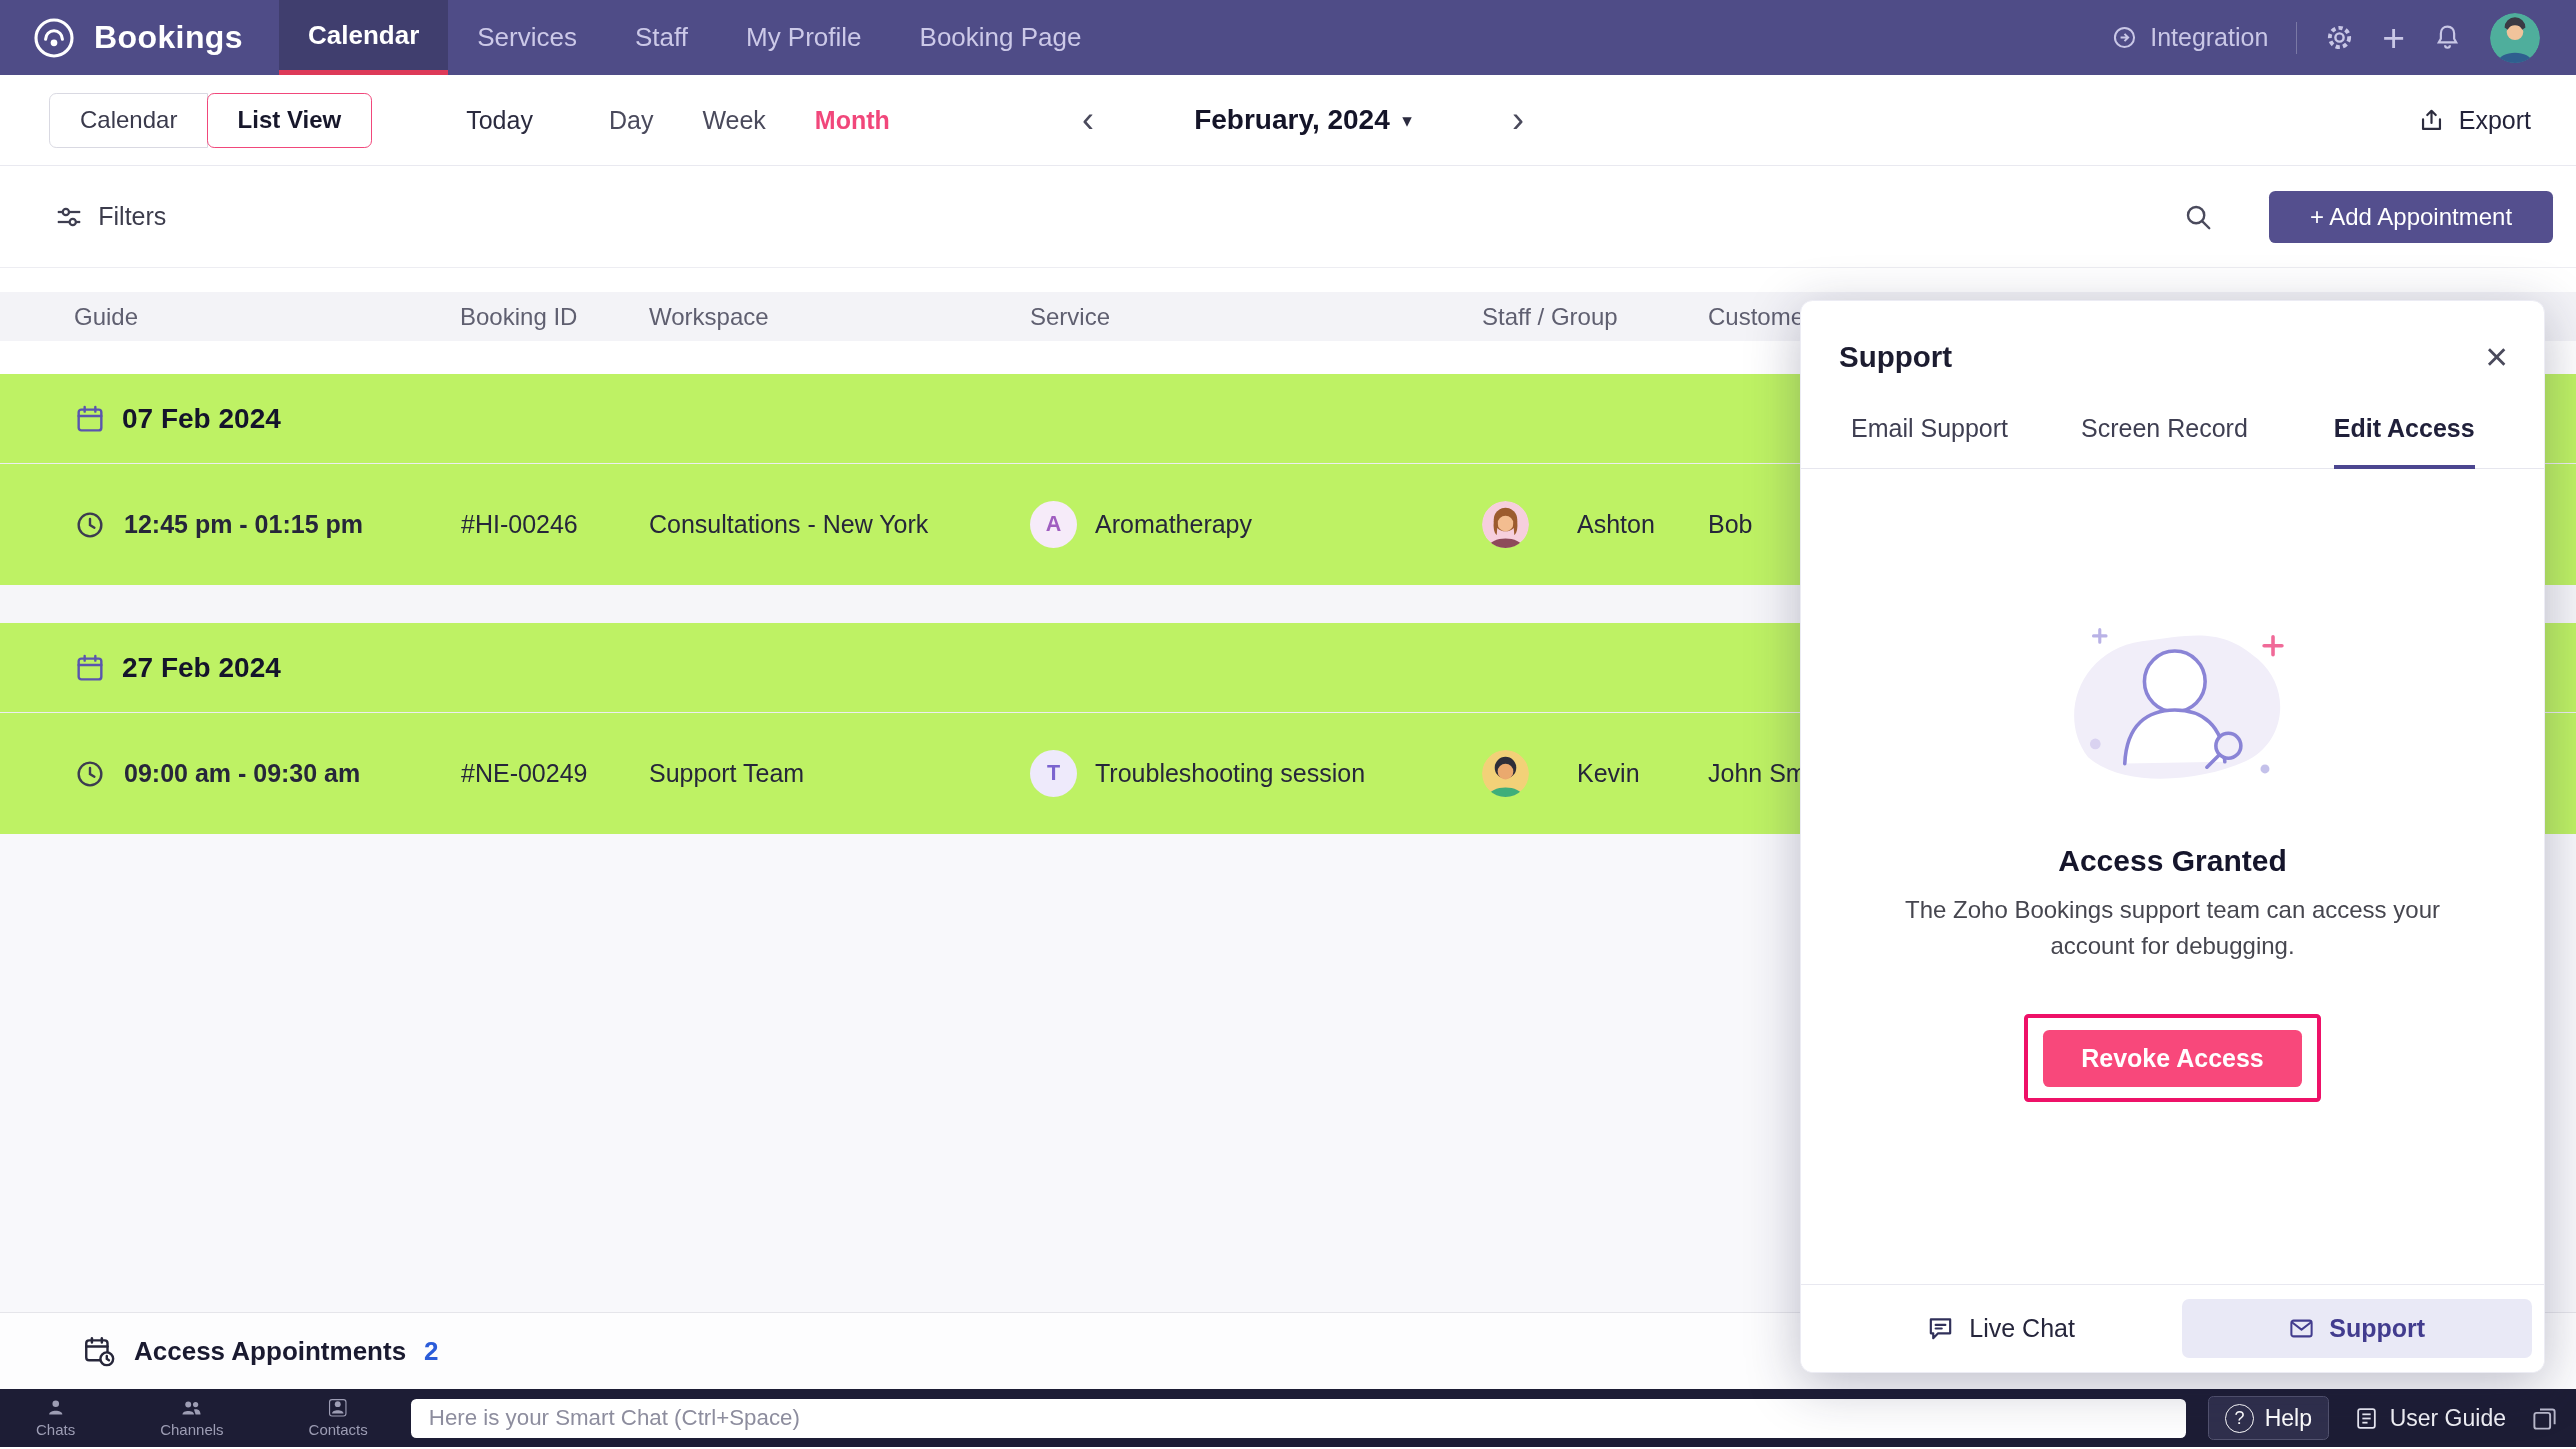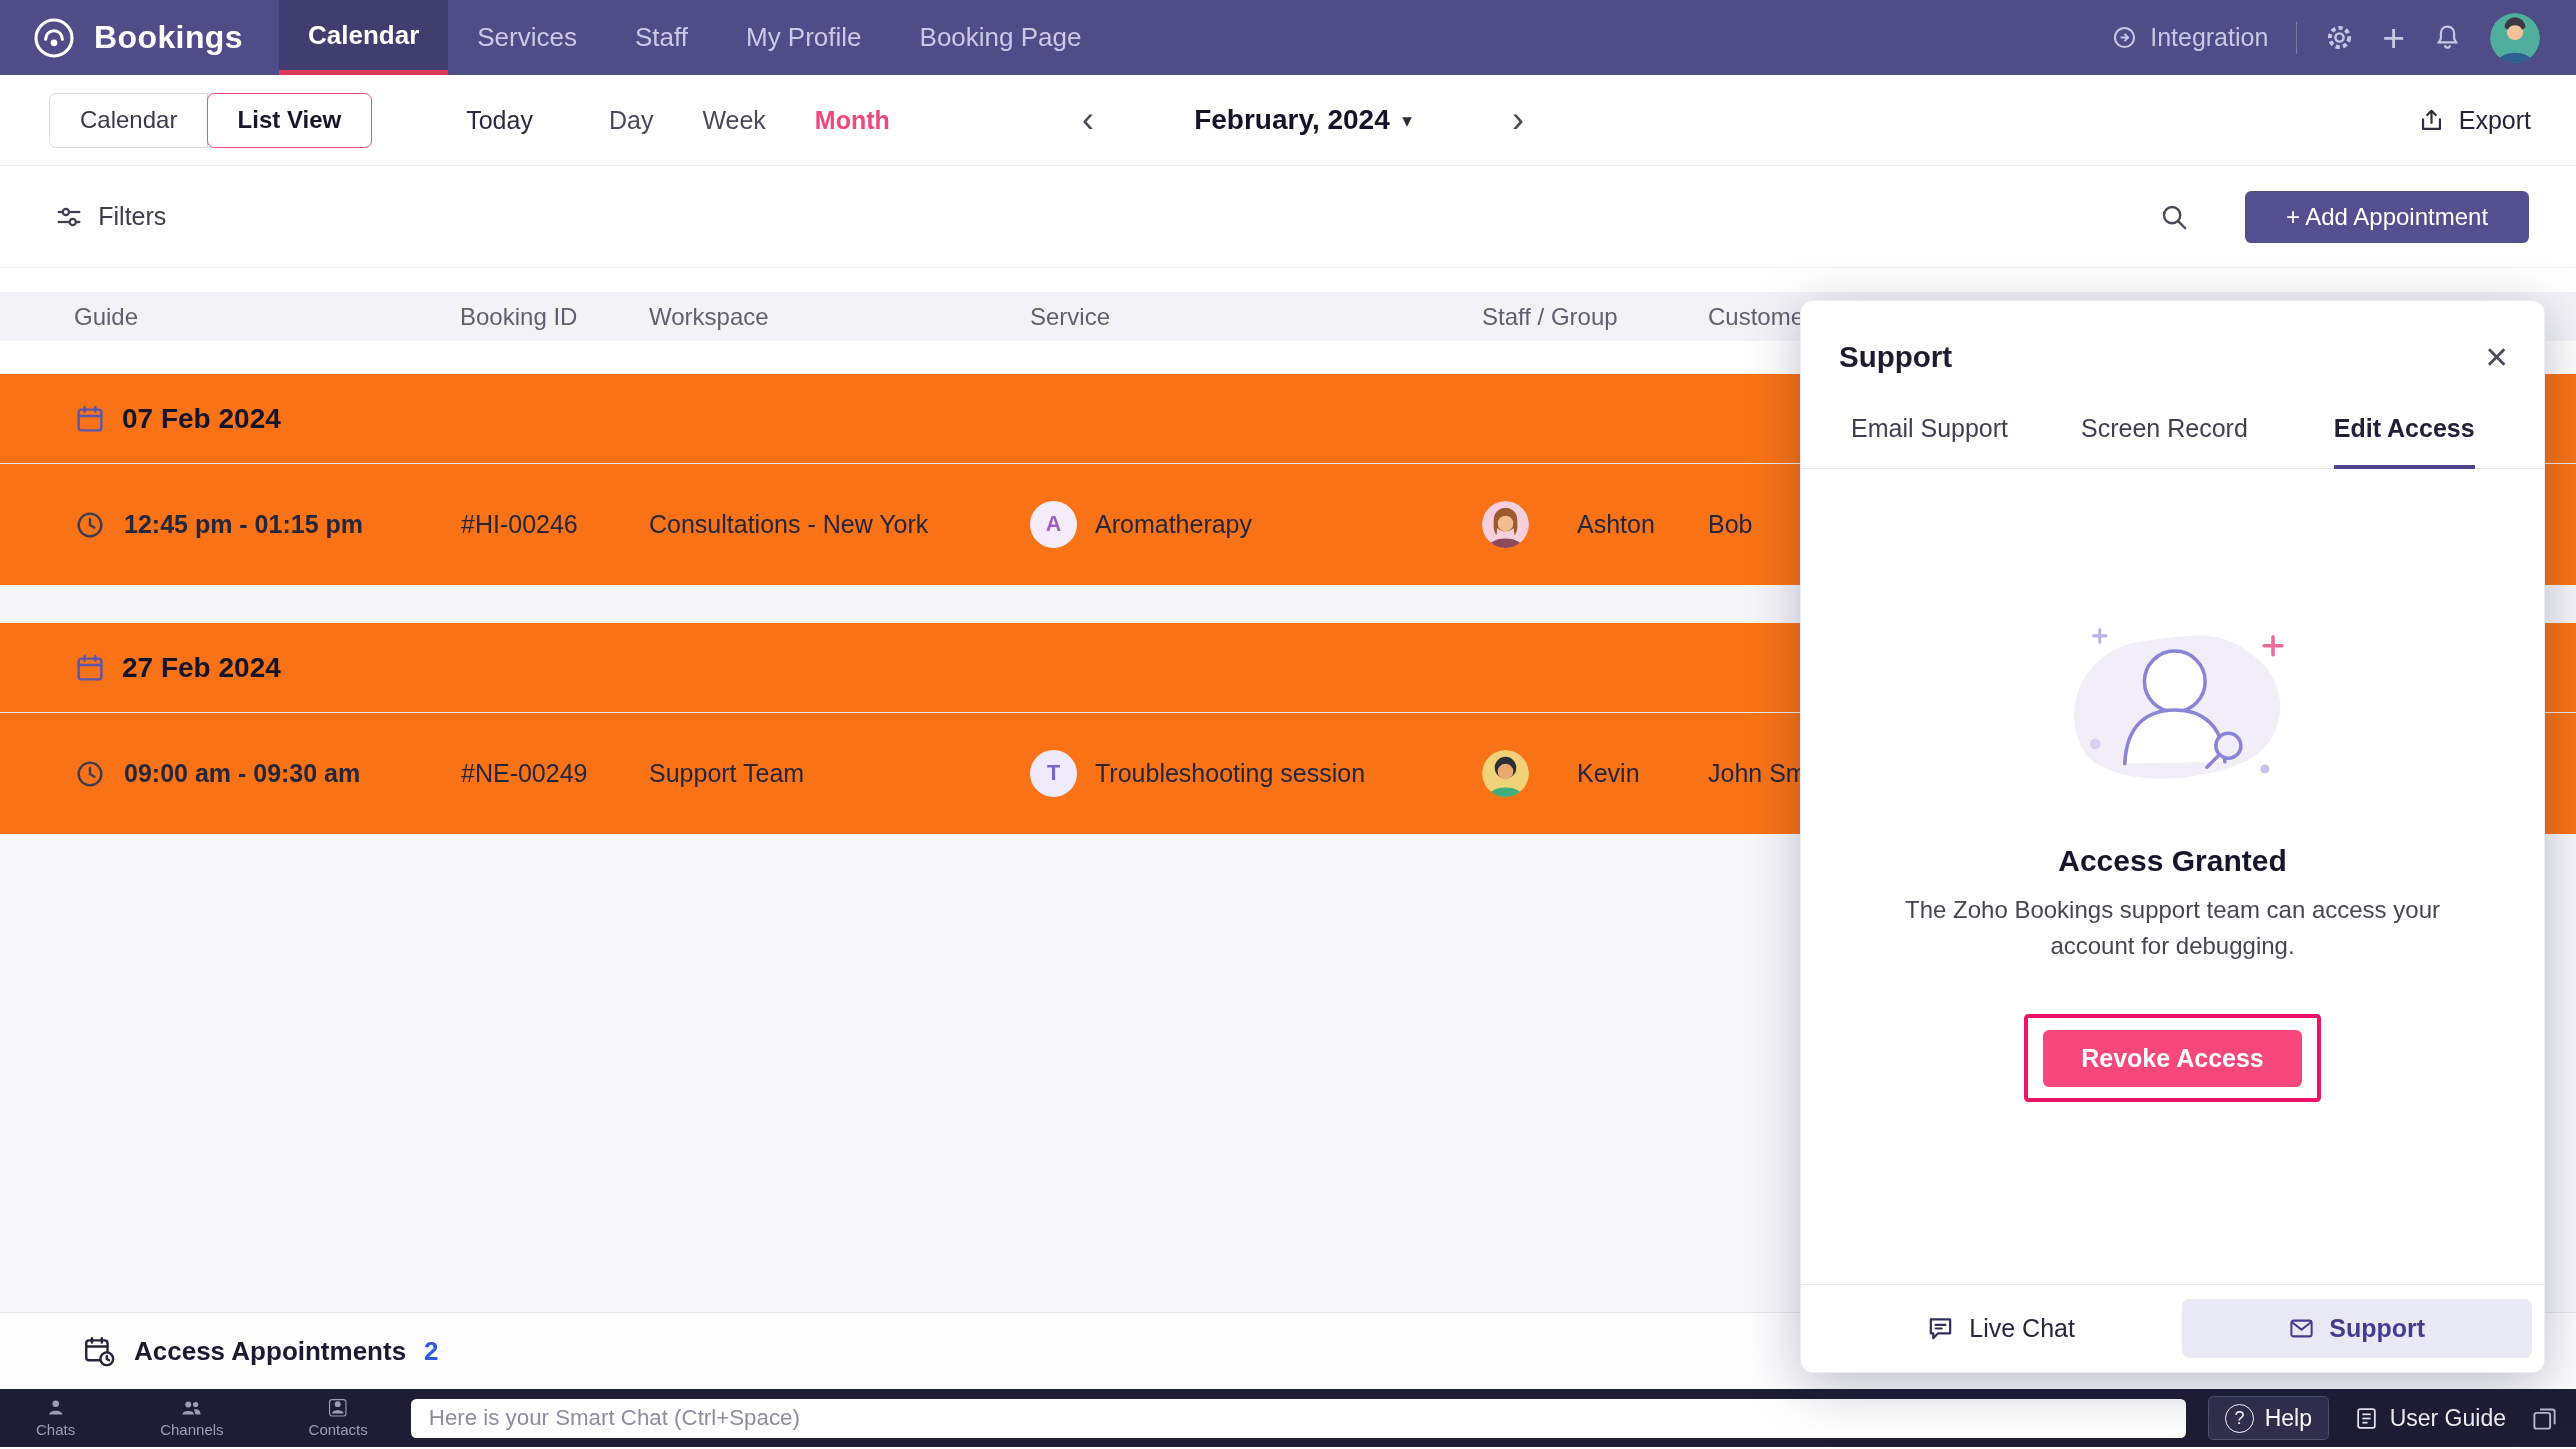--- a/index.html
+++ b/index.html
@@ -40,31 +40,31 @@
   .paginator{position:absolute; left:1082px; width:442px; top:0; bottom:0; display:flex; align-items:center; justify-content:space-between;}
   .pg-chev{font-size:36px; color:#4a4a5c; cursor:pointer; line-height:1;}
   .period{display:flex; align-items:center; gap:12.5px; cursor:pointer;}
   .period-label{font-size:28px; font-weight:700; color:#141428;}
   .caret{font-size:19px; color:#2b2b3f;}
   .export{position:absolute; right:45px; top:0; bottom:0; display:flex; align-items:center; gap:12.5px; font-size:25px; color:#23233a; cursor:pointer;}
 
   
   .filters-row{height:102px; border-bottom:0.9px solid #ededf2; display:flex; align-items:center; background:#fff;}
   .filters{display:flex; align-items:center; gap:14.3px; margin-left:54px; font-size:25px; color:#3c3c4c; cursor:pointer;}
-  .fr-right{margin-left:auto; display:flex; align-items:center; gap:56px; padding-right:47px;}
+  .fr-right{margin-left:auto; display:flex; align-items:center; gap:56px; padding-right:23px;}
   .search-btn{cursor:pointer; display:flex;}
   .add-appt{width:284px; height:52px; background:var(--btn-purple); color:#fff; border:none; border-radius:6.3px; font-size:24px; font-family:inherit; cursor:pointer;}
 
   
   .gap-white{height:24px; background:#fff;}
   .table-head{height:49px; background:#f3f3f7; position:relative;}
   .th{position:absolute; top:50%; transform:translateY(-50%); font-size:24px; color:#5f5f70;}
   .th-0{left:74px;} .th-1{left:460px;} .th-2{left:649px;} .th-3{left:1030px;} .th-4{left:1482px;} .th-5{left:1708px;}
   .strip{height:33px; background:#fff;}
-  .group{background:#f97316;}
+  .group{background:#bef264;}
   .group-head{height:89px; display:flex; align-items:center; gap:16px; padding-left:74px;}
   .gdate{font-size:28px; font-weight:700; color:#14142b;}
   .row{height:122px; border-top:0.9px solid #ededf2; position:relative; cursor:pointer;}
   .cell{position:absolute; top:0; bottom:0; display:flex; align-items:center; gap:18px;}
   .cell-time{left:74px;} .cell-bid{left:461px;} .cell-ws{left:649px;} .cell-svc{left:1030px;} .cell-staff{left:1482px;gap:48px;} .cell-cust{left:1708px;}
   .cell span.txt{font-size:25px; color:#26263a;}
   .cell-time span.txt{font-weight:600;}
   .svc-av{width:47px; height:47px; border-radius:50%; display:flex; align-items:center; justify-content:center; font-size:21.5px; font-weight:600;}
   .svc-a{background:#f6ebf9; color:#a05ec0;}
   .svc-t{background:#eeeafb; color:#7b64cf;}

